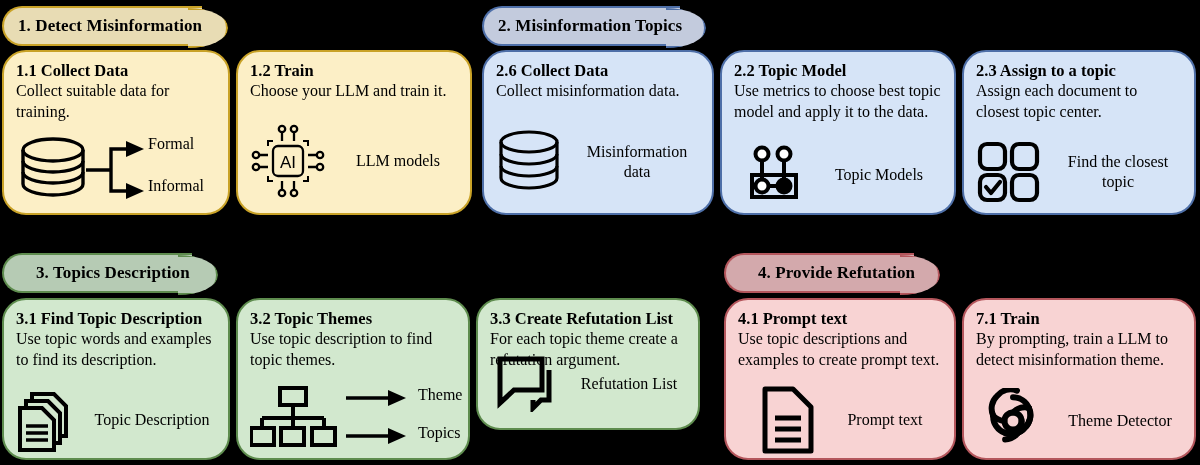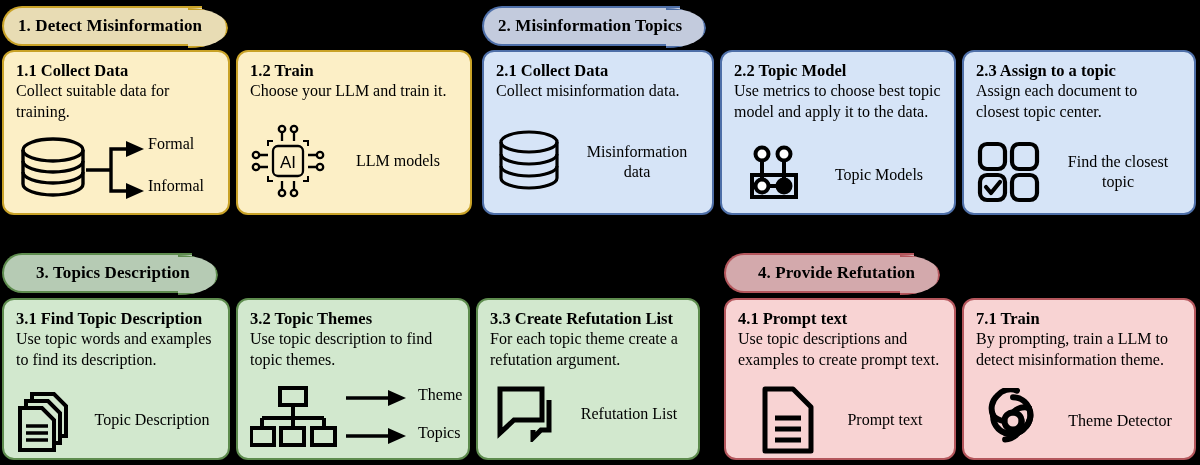--- a/index.html
+++ b/index.html
@@ -40,21 +40,21 @@
     border-bottom:2px solid var(--bd);
     box-sizing:border-box;
     clip-path:ellipse(40px 20px at 0% 50%);
   }
   .tab-inner{position:relative;z-index:3;}
 
   
   .card{
     position:absolute;
     box-sizing:border-box;
-    border-radius:12px;
+    border-radius:24px;
     border:2px solid var(--bd);
     padding:9px 12px 8px 12px;
     overflow:hidden;
   }
   .card-title{
     font-weight:bold;
     font-size:16.5px;
     line-height:1.18;
     margin:0 0 1px 0;
   }
@@ -142,21 +142,21 @@
     </div>
   </div>
 
   <div class="stage">
     <div class="tab" style="--bd:#4E6FA8;left:482px;top:6px;width:198px;background:#C3CBDD;border:2px solid #4E6FA8;border-right:none;">
       <span class="tabnose" style="background:#C3CBDD;"></span>
       <span class="tab-inner">2. Misinformation Topics</span>
     </div>
 
     <div class="card" style="--bd:#4E6FA8;left:482px;top:50px;width:232px;height:165px;background:#D6E4F7;">
-      <p class="card-title">2.1 Collect Data</p>
+      <p class="card-title">2.6 Collect Data</p>
       <p class="card-desc">Collect misinformation data.</p>
       <div class="icon-row" style="bottom:18px;">
         <span class="icon-box">
           <svg width="66" height="66" viewBox="0 0 66 66">
             <g fill="none" stroke="#000" stroke-width="3.2">
               <ellipse cx="33" cy="13" rx="28" ry="10"></ellipse>
               <path d="M5 13 v36 a28 10 0 0 0 56 0 V13"></path>
               <path d="M5 25 a28 10 0 0 0 56 0"></path>
               <path d="M5 37 a28 10 0 0 0 56 0"></path>
             </g>
@@ -248,21 +248,21 @@
             </g>
             <path d="M138 6 l18 8 -18 8 z" fill="#000"></path>
             <path d="M138 44 l18 8 -18 8 z" fill="#000"></path>
           </svg>
         </span>
         <span style="position:absolute;left:168px;top:2px;font-size:16px;">Theme</span>
         <span style="position:absolute;left:168px;top:40px;font-size:16px;">Topics</span>
       </div>
     </div>
 
-    <div class="card" style="--bd:#5E8C4E;left:476px;top:298px;width:224px;height:162px;background:#D2E8CE;">
+    <div class="card" style="--bd:#5E8C4E;left:476px;top:298px;width:224px;height:132px;background:#D2E8CE;">
       <p class="card-title">3.3 Create Refutation List</p>
       <p class="card-desc">For each topic theme create a refutation argument.</p>
       <div class="icon-row" style="bottom:16px;">
         <span class="icon-box" style="margin-left:6px;">
           <svg width="64" height="56" viewBox="0 0 64 56">
             <g fill="none" stroke="#000" stroke-width="5">
               <path d="M4 3 H46 V34 H18 L4 47 Z"></path>
               <path d="M53 14 v30 h-8 l-8 8 v-8"></path>
             </g>
           </svg>

